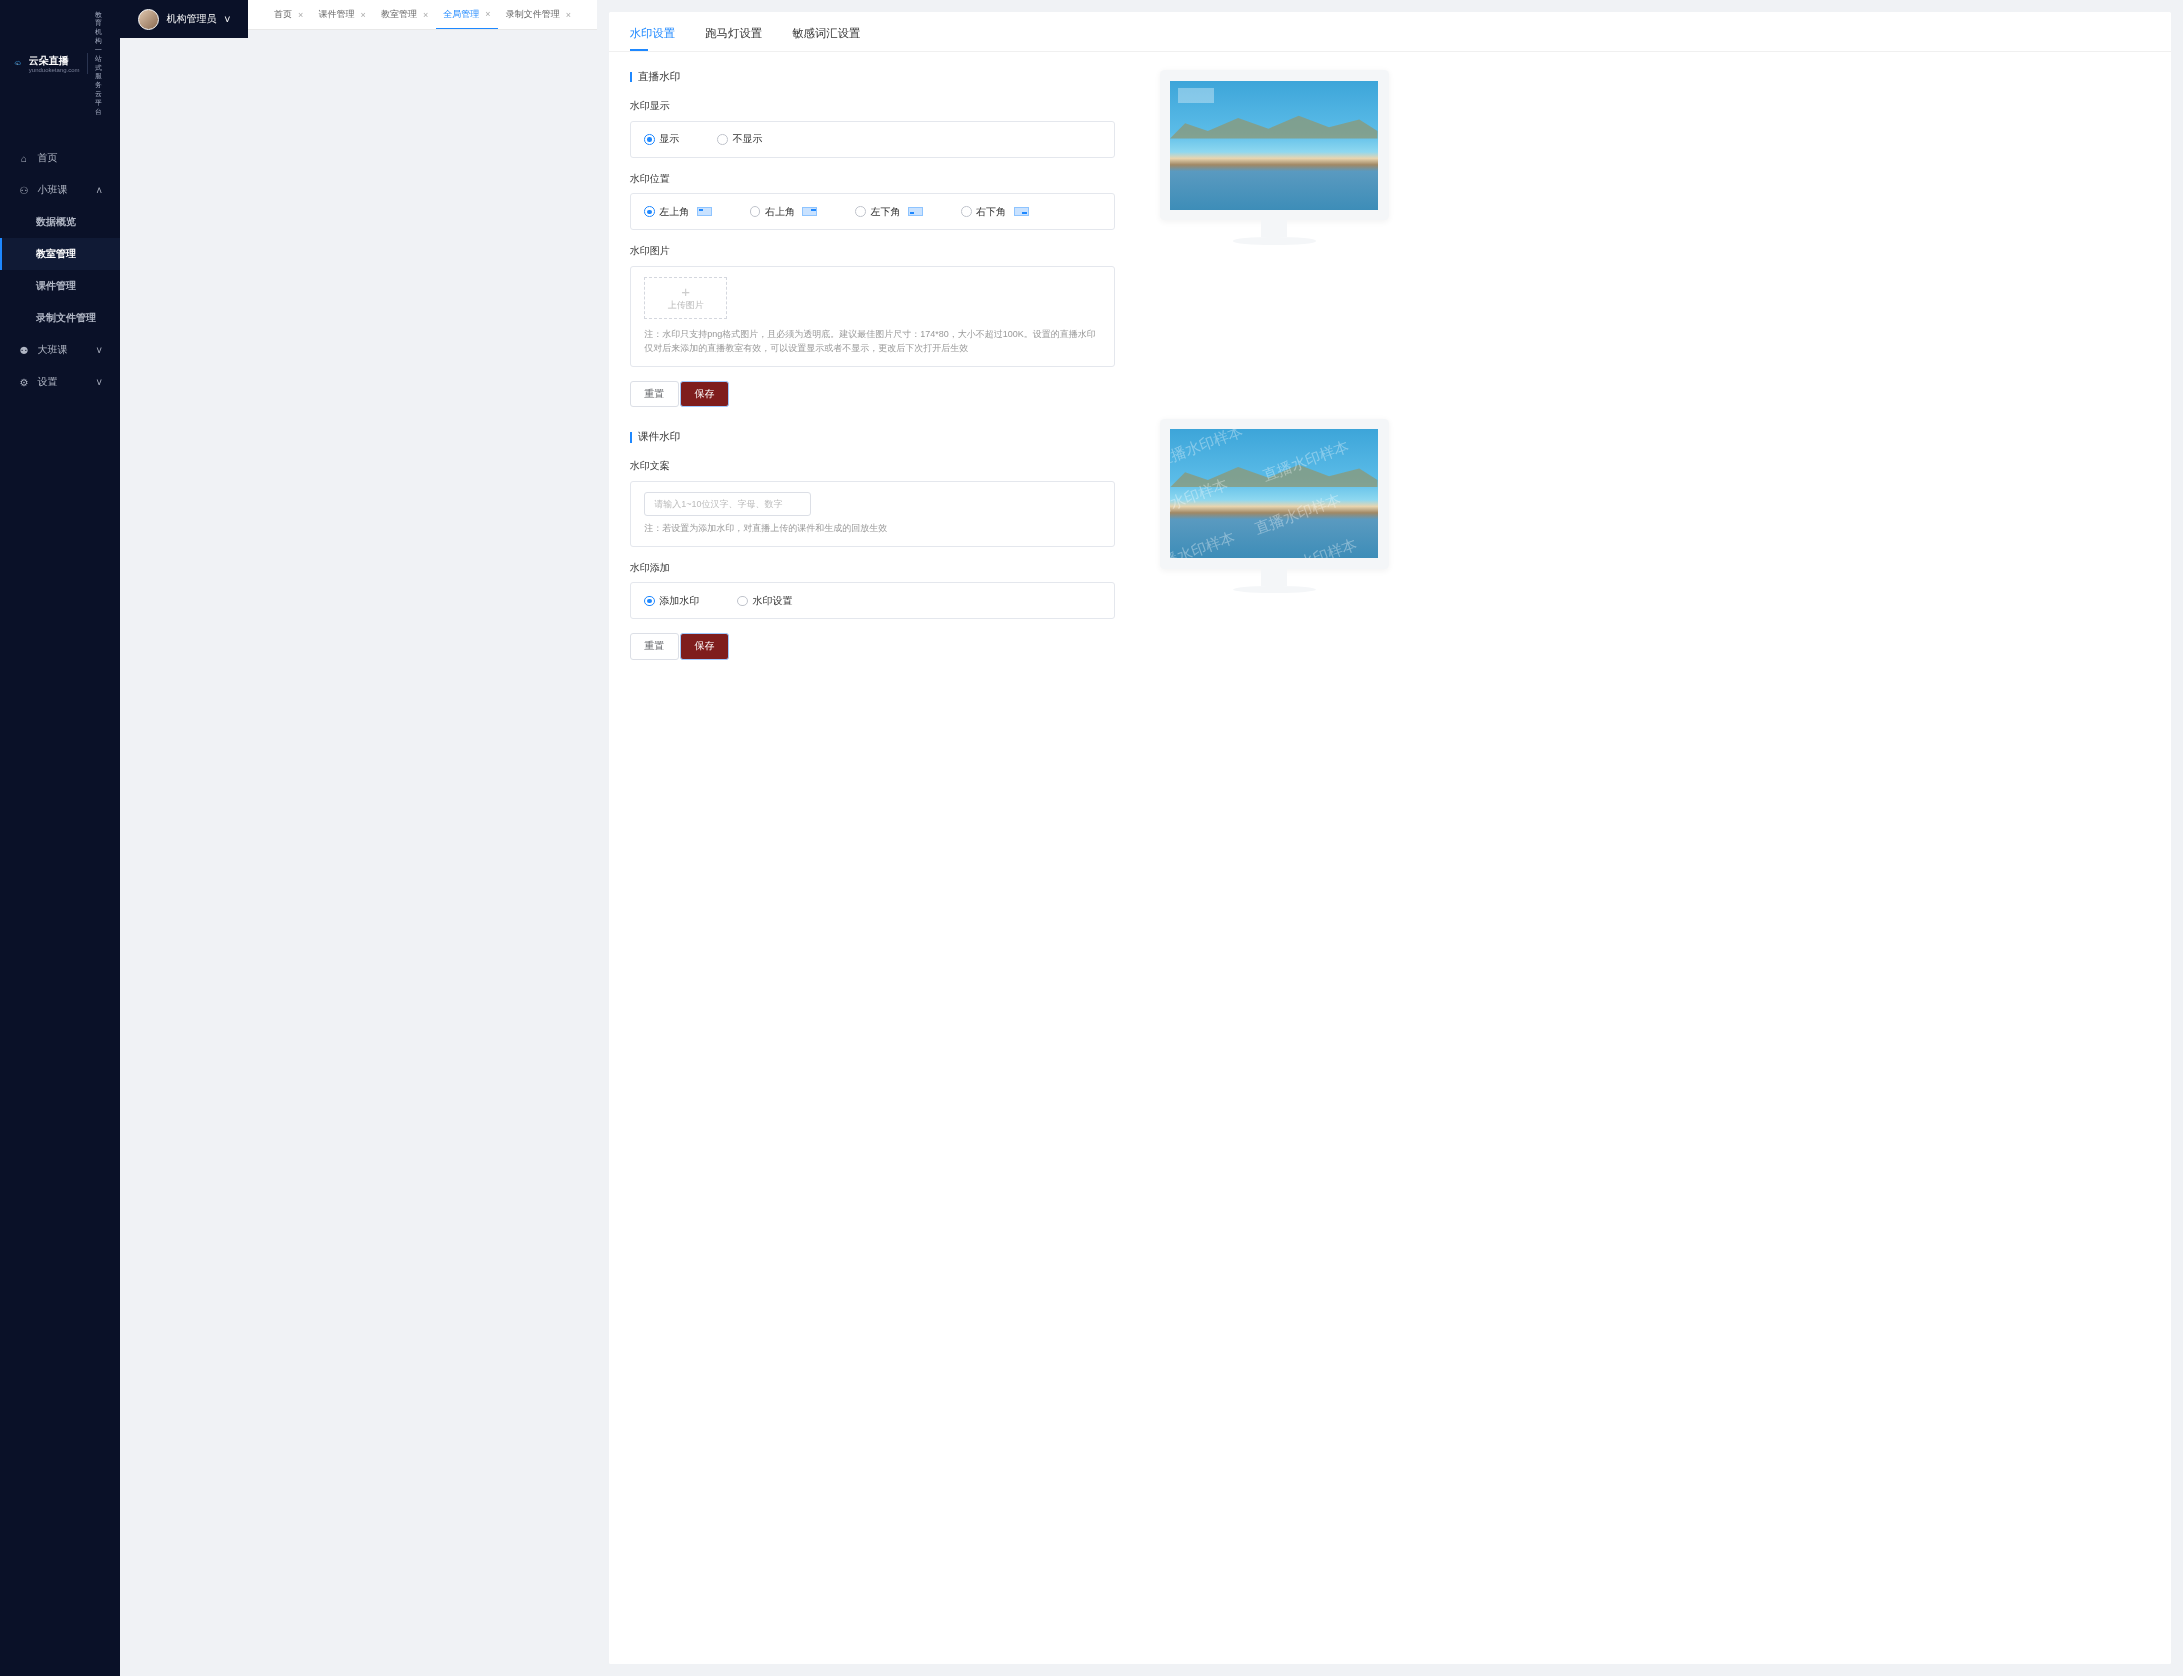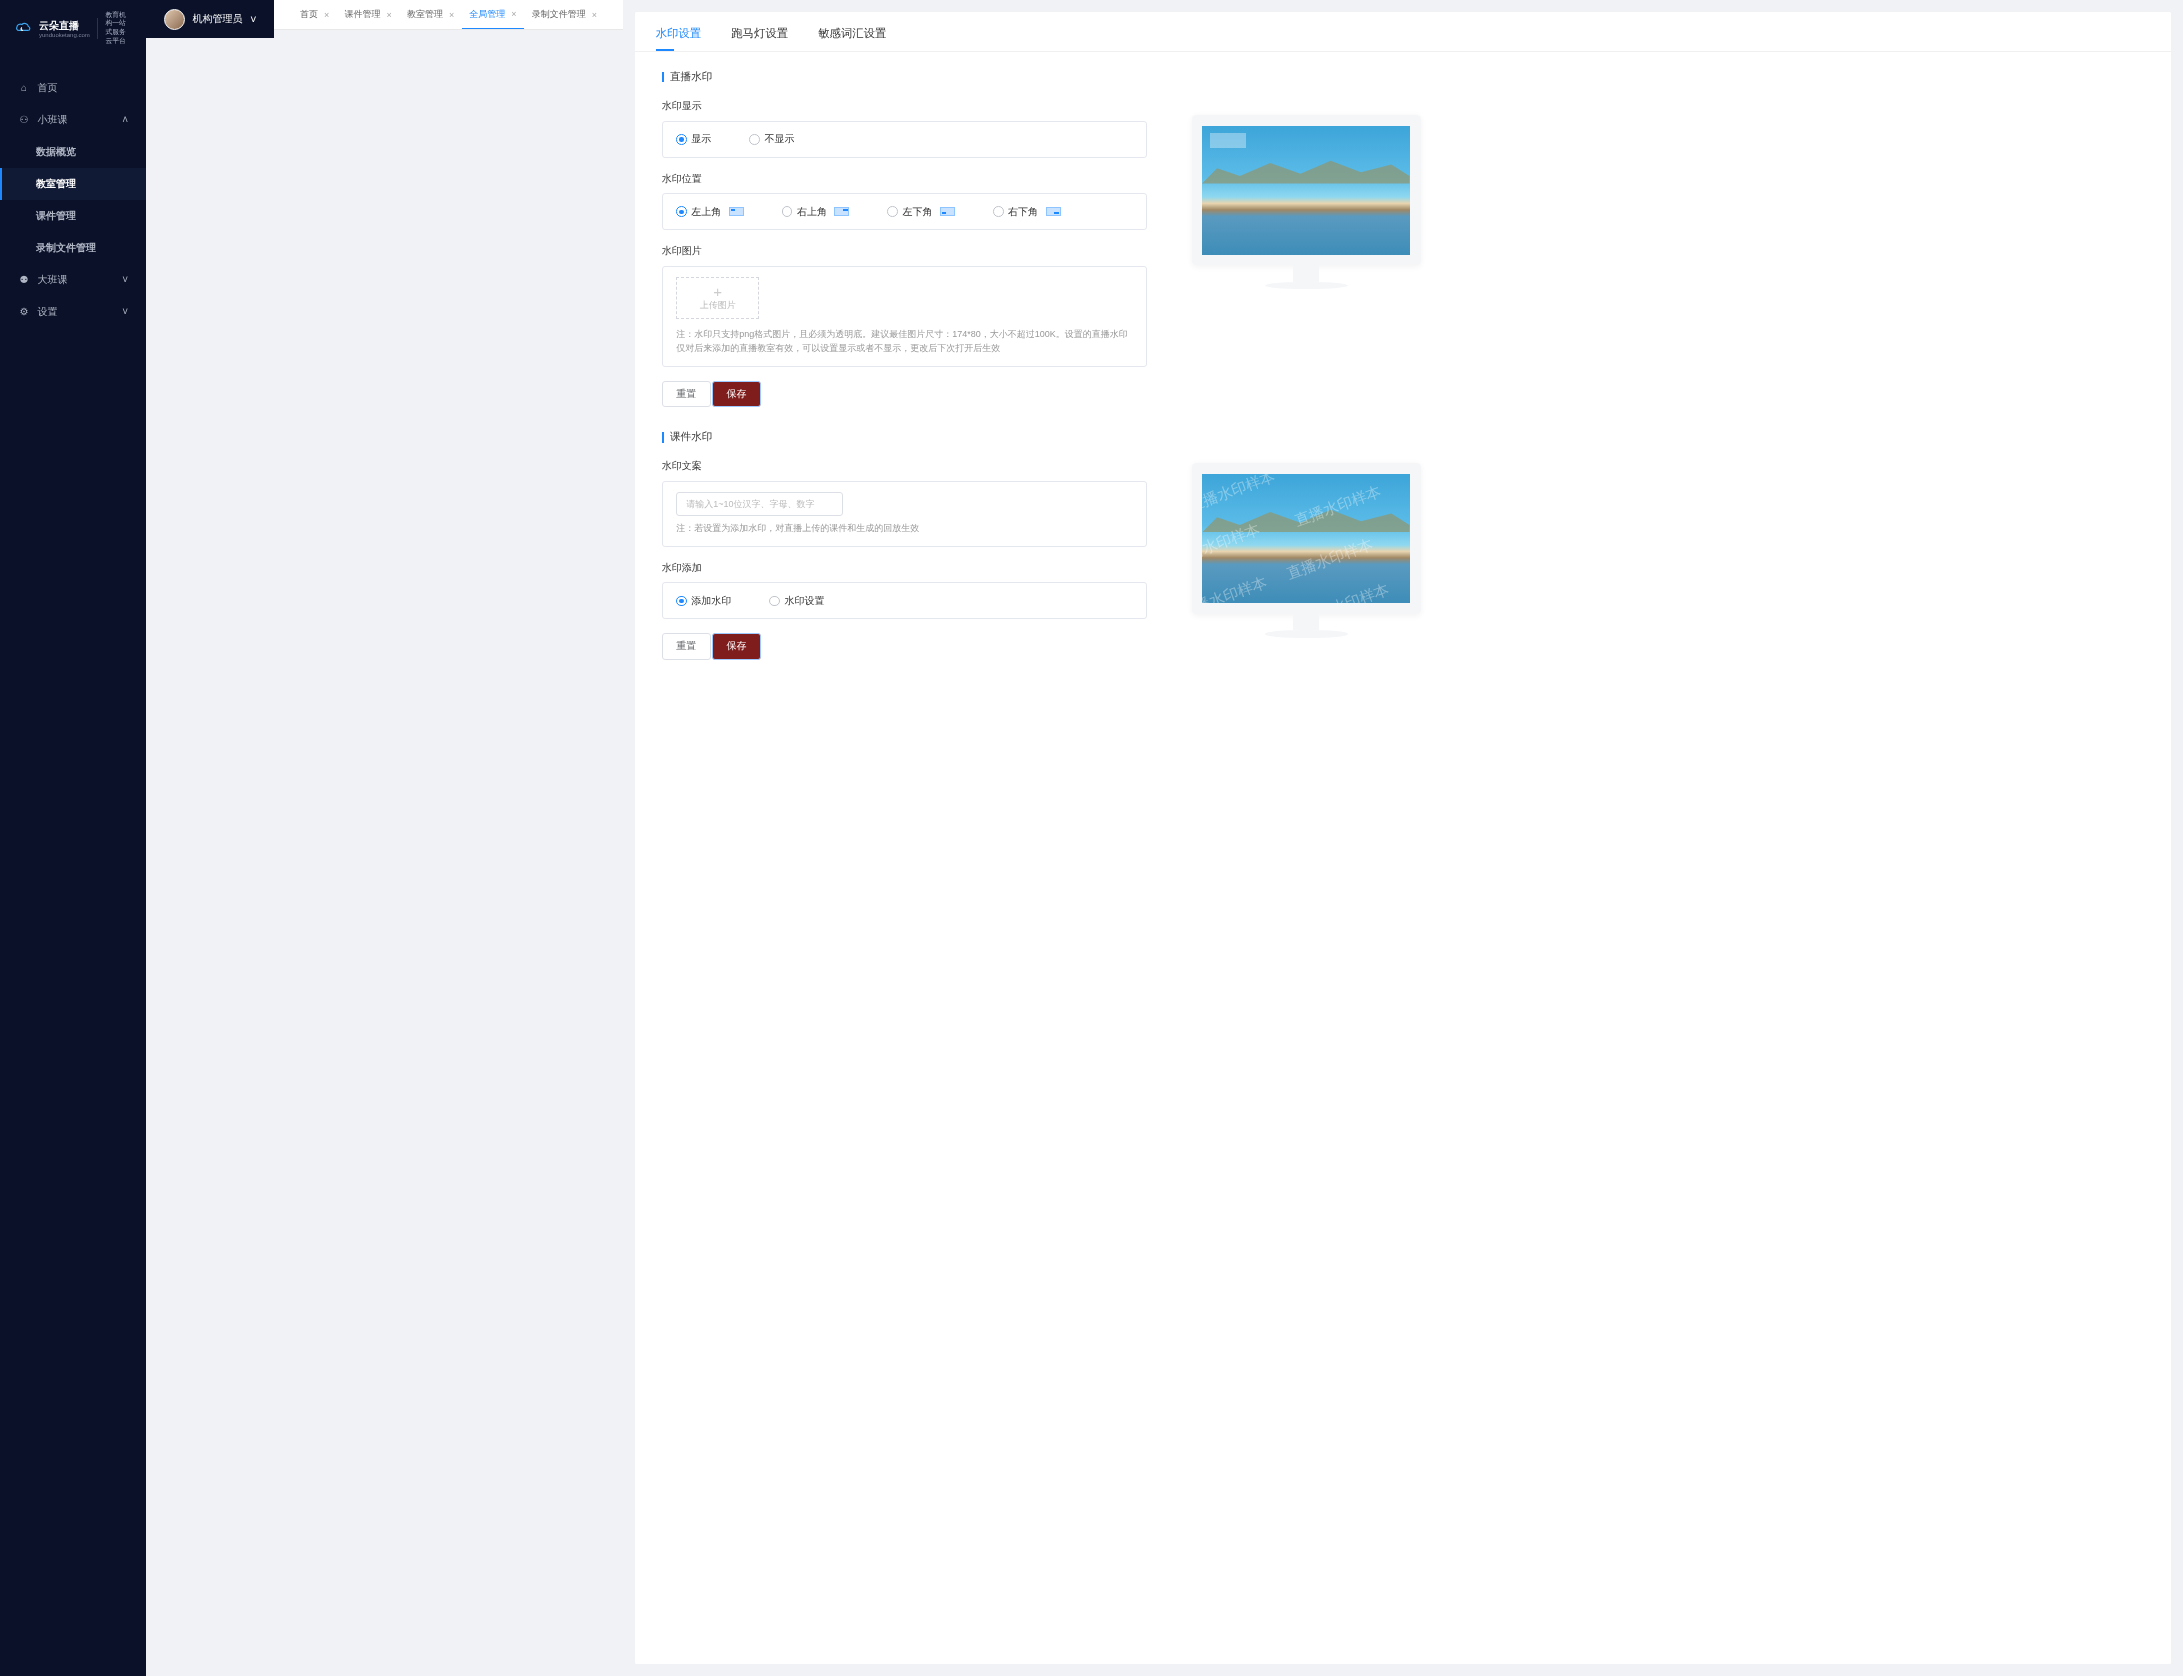--- a/index.html
+++ b/index.html
@@ -6,21 +6,21 @@
     body {
       font-family: -apple-system, BlinkMacSystemFont, "PingFang SC", "Microsoft YaHei", sans-serif;
       background: #f0f2f5;
       color: #333;
       font-size: 10.6px;
     }
     .app { display: flex; height: 100vh; }
     
     
     .sidebar {
-      width: 146px;
+      width: 120px;
       background: #0a1128;
       color: #b0b6c4;
       flex-shrink: 0;
       display: flex;
       flex-direction: column;
     }
     .logo-area {
       display: flex;
       align-items: center;
       padding: 10.6px 13.6px;
@@ -127,21 +127,21 @@
     .page-tab.active::after {
       content: '';
       position: absolute;
       bottom: 0;
       left: 0;
       width: 18px;
       height: 2.3px;
       background: #1e88ff;
     }
     
-    .settings-row { display: flex; padding: 18px 27px; gap: 45px; align-items: center; }
+    .settings-row { display: flex; padding: 18px 21px; gap: 45px; }
     .settings-col { flex: 1; max-width: 485px; }
     
     .section-title {
       display: flex;
       align-items: center;
       gap: 6px;
       font-size: 10.6px;
       color: #333;
       font-weight: 500;
       margin-bottom: 15px;

